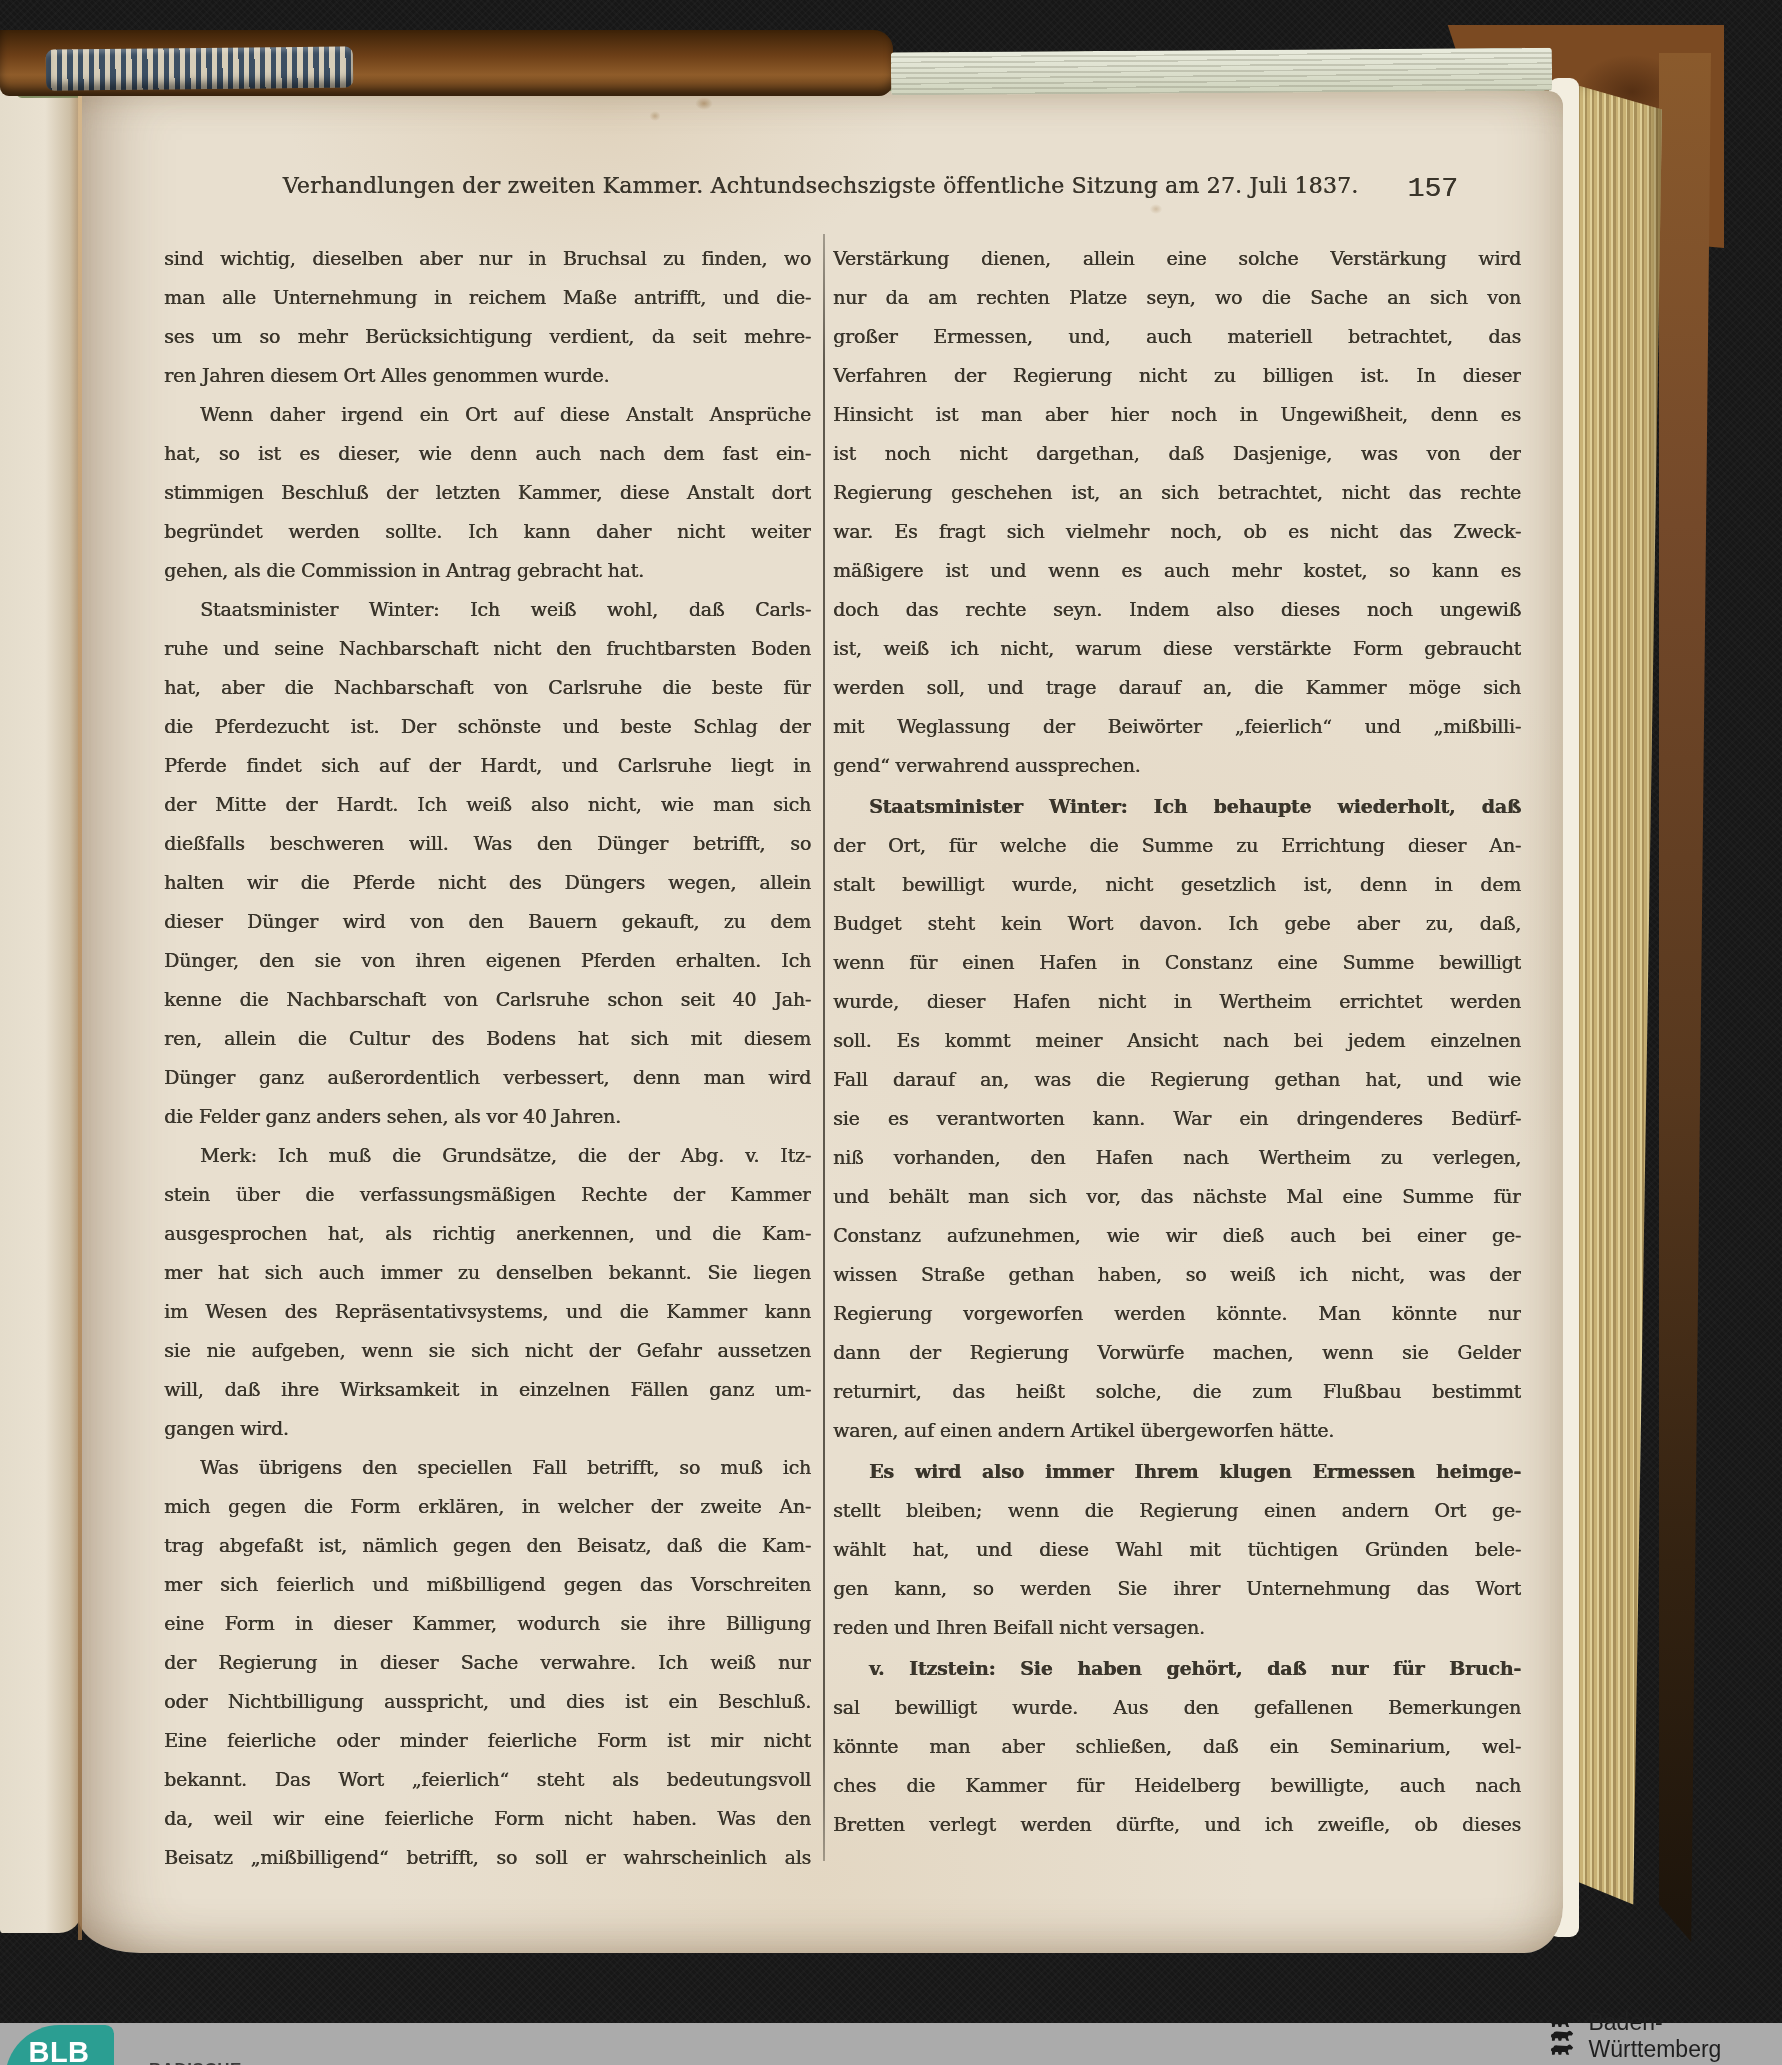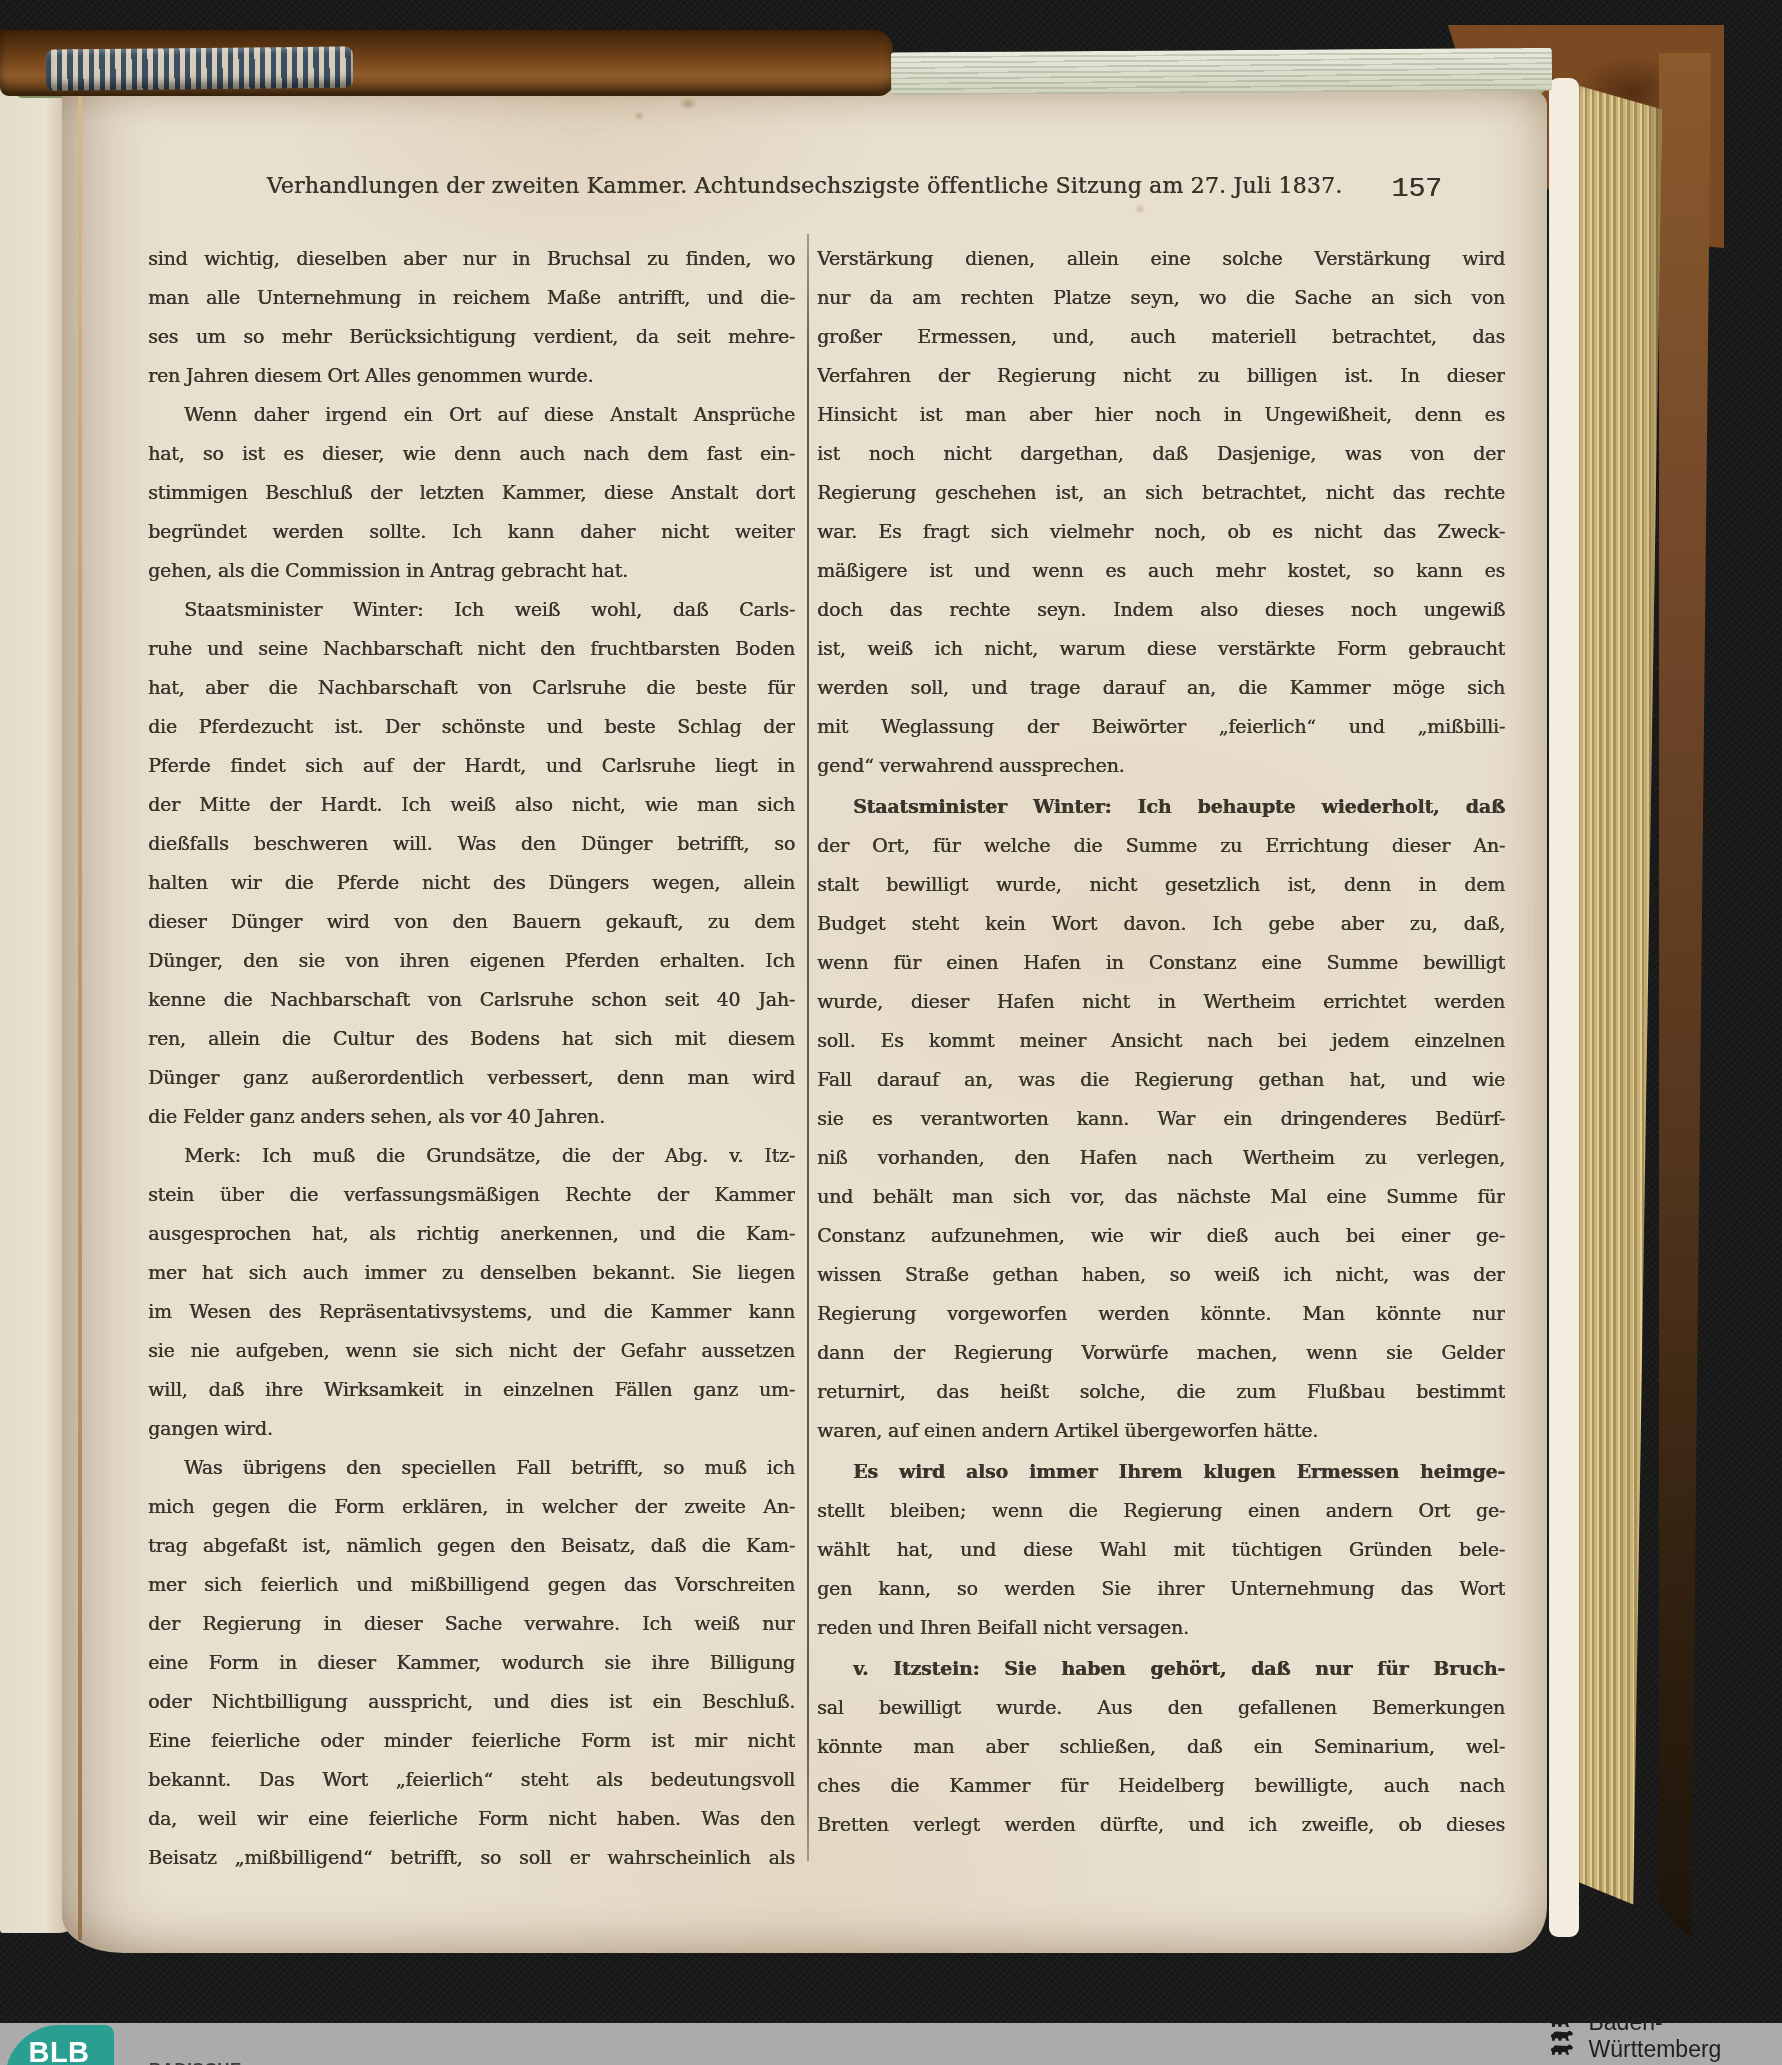--- a/index.html
+++ b/index.html
@@ -40,21 +40,21 @@
     transform:rotate(-0.4deg);border-radius:3.6px;}
   .green-edge{position:absolute;left:16px;top:84px;width:1529px;height:11.6px;z-index:4;
     background:linear-gradient(90deg,#6f7f52,#8a9a6b 40%,#9aa67c 75%,#aab28a);
     opacity:.85;border-radius:6.2px;transform:rotate(-0.15deg);}
   .facing-page{position:absolute;left:0;top:87px;width:82px;height:1846px;z-index:3;
     background:linear-gradient(90deg,#e4dccb 0%,#e9e1d1 55%,#cdbfa6 85%,#b69a76 97%,#8a6a48 100%);
     border-radius:0 0 23px 3.6px;}
   .gutter-fold{position:absolute;left:78px;top:86px;width:3.6px;height:1854px;z-index:6;
     background:linear-gradient(180deg,#d9b98b,#c29a6b 30%,#b28a5c 70%,#8f6a42);opacity:.85;}
   
-  .page{position:absolute;left:62px;top:91px;width:1485px;height:1862px;z-index:5;
+  .page{position:absolute;left:78px;top:91px;width:1485px;height:1862px;z-index:5;
     background:
       radial-gradient(12.5px 9px at 626px 12.5px, rgba(150,110,60,.5), transparent 70%),
       radial-gradient(8px 7.1px at 577px 25px, rgba(150,110,60,.38), transparent 70%),
       radial-gradient(9px 7.1px at 1078px 118px, rgba(150,110,60,.3), transparent 70%),
       radial-gradient(446px 250px at 35% 1%, rgba(196,166,124,.22), transparent 70%),
       radial-gradient(802px 535px at 72% 45%, rgba(214,186,150,.16), transparent 65%),
       radial-gradient(624px 446px at 50% 96%, rgba(205,180,140,.18), transparent 70%),
       #e8dfcf;
     border-radius:5.3px 14.3px 39px 62px / 5.3px 14.3px 46px 37px;
     box-shadow:
@@ -140,22 +140,22 @@
         <div class="line">ausgesprochen hat, als richtig anerkennen, und die Kam-</div>
         <div class="line">mer hat sich auch immer zu denselben bekannt.  Sie liegen</div>
         <div class="line">im Wesen des Repräsentativsystems, und die Kammer kann</div>
         <div class="line">sie nie aufgeben, wenn sie sich nicht der Gefahr aussetzen</div>
         <div class="line">will, daß ihre Wirksamkeit in einzelnen Fällen ganz um-</div>
         <div class="line end">gangen wird.</div>
         <div class="line indent">Was übrigens den speciellen Fall betrifft, so muß ich</div>
         <div class="line">mich gegen die Form erklären, in welcher der zweite An-</div>
         <div class="line">trag abgefaßt ist, nämlich gegen den Beisatz, daß die Kam-</div>
         <div class="line">mer sich feierlich und mißbilligend gegen das Vorschreiten</div>
+        <div class="line">eine Form in dieser Kammer, wodurch sie ihre Billigung</div>
         <div class="line">der Regierung in dieser Sache verwahre.  Ich weiß nur</div>
-        <div class="line">eine Form in dieser Kammer, wodurch sie ihre Billigung</div>
         <div class="line">oder Nichtbilligung ausspricht, und dies ist ein Beschluß.</div>
         <div class="line">Eine feierliche oder minder feierliche Form ist mir nicht</div>
         <div class="line">bekannt.  Das Wort „feierlich“ steht als bedeutungsvoll</div>
         <div class="line">da, weil wir eine feierliche Form nicht haben.  Was den</div>
         <div class="line">Beisatz „mißbilligend“ betrifft, so soll er wahrscheinlich als</div>
       </div>
     <div class="col col-right">
         <div class="line">Verstärkung dienen, allein eine solche Verstärkung wird</div>
         <div class="line">nur da am rechten Platze seyn, wo die Sache an sich von</div>
         <div class="line">großer Ermessen, und, auch materiell betrachtet, das</div>

